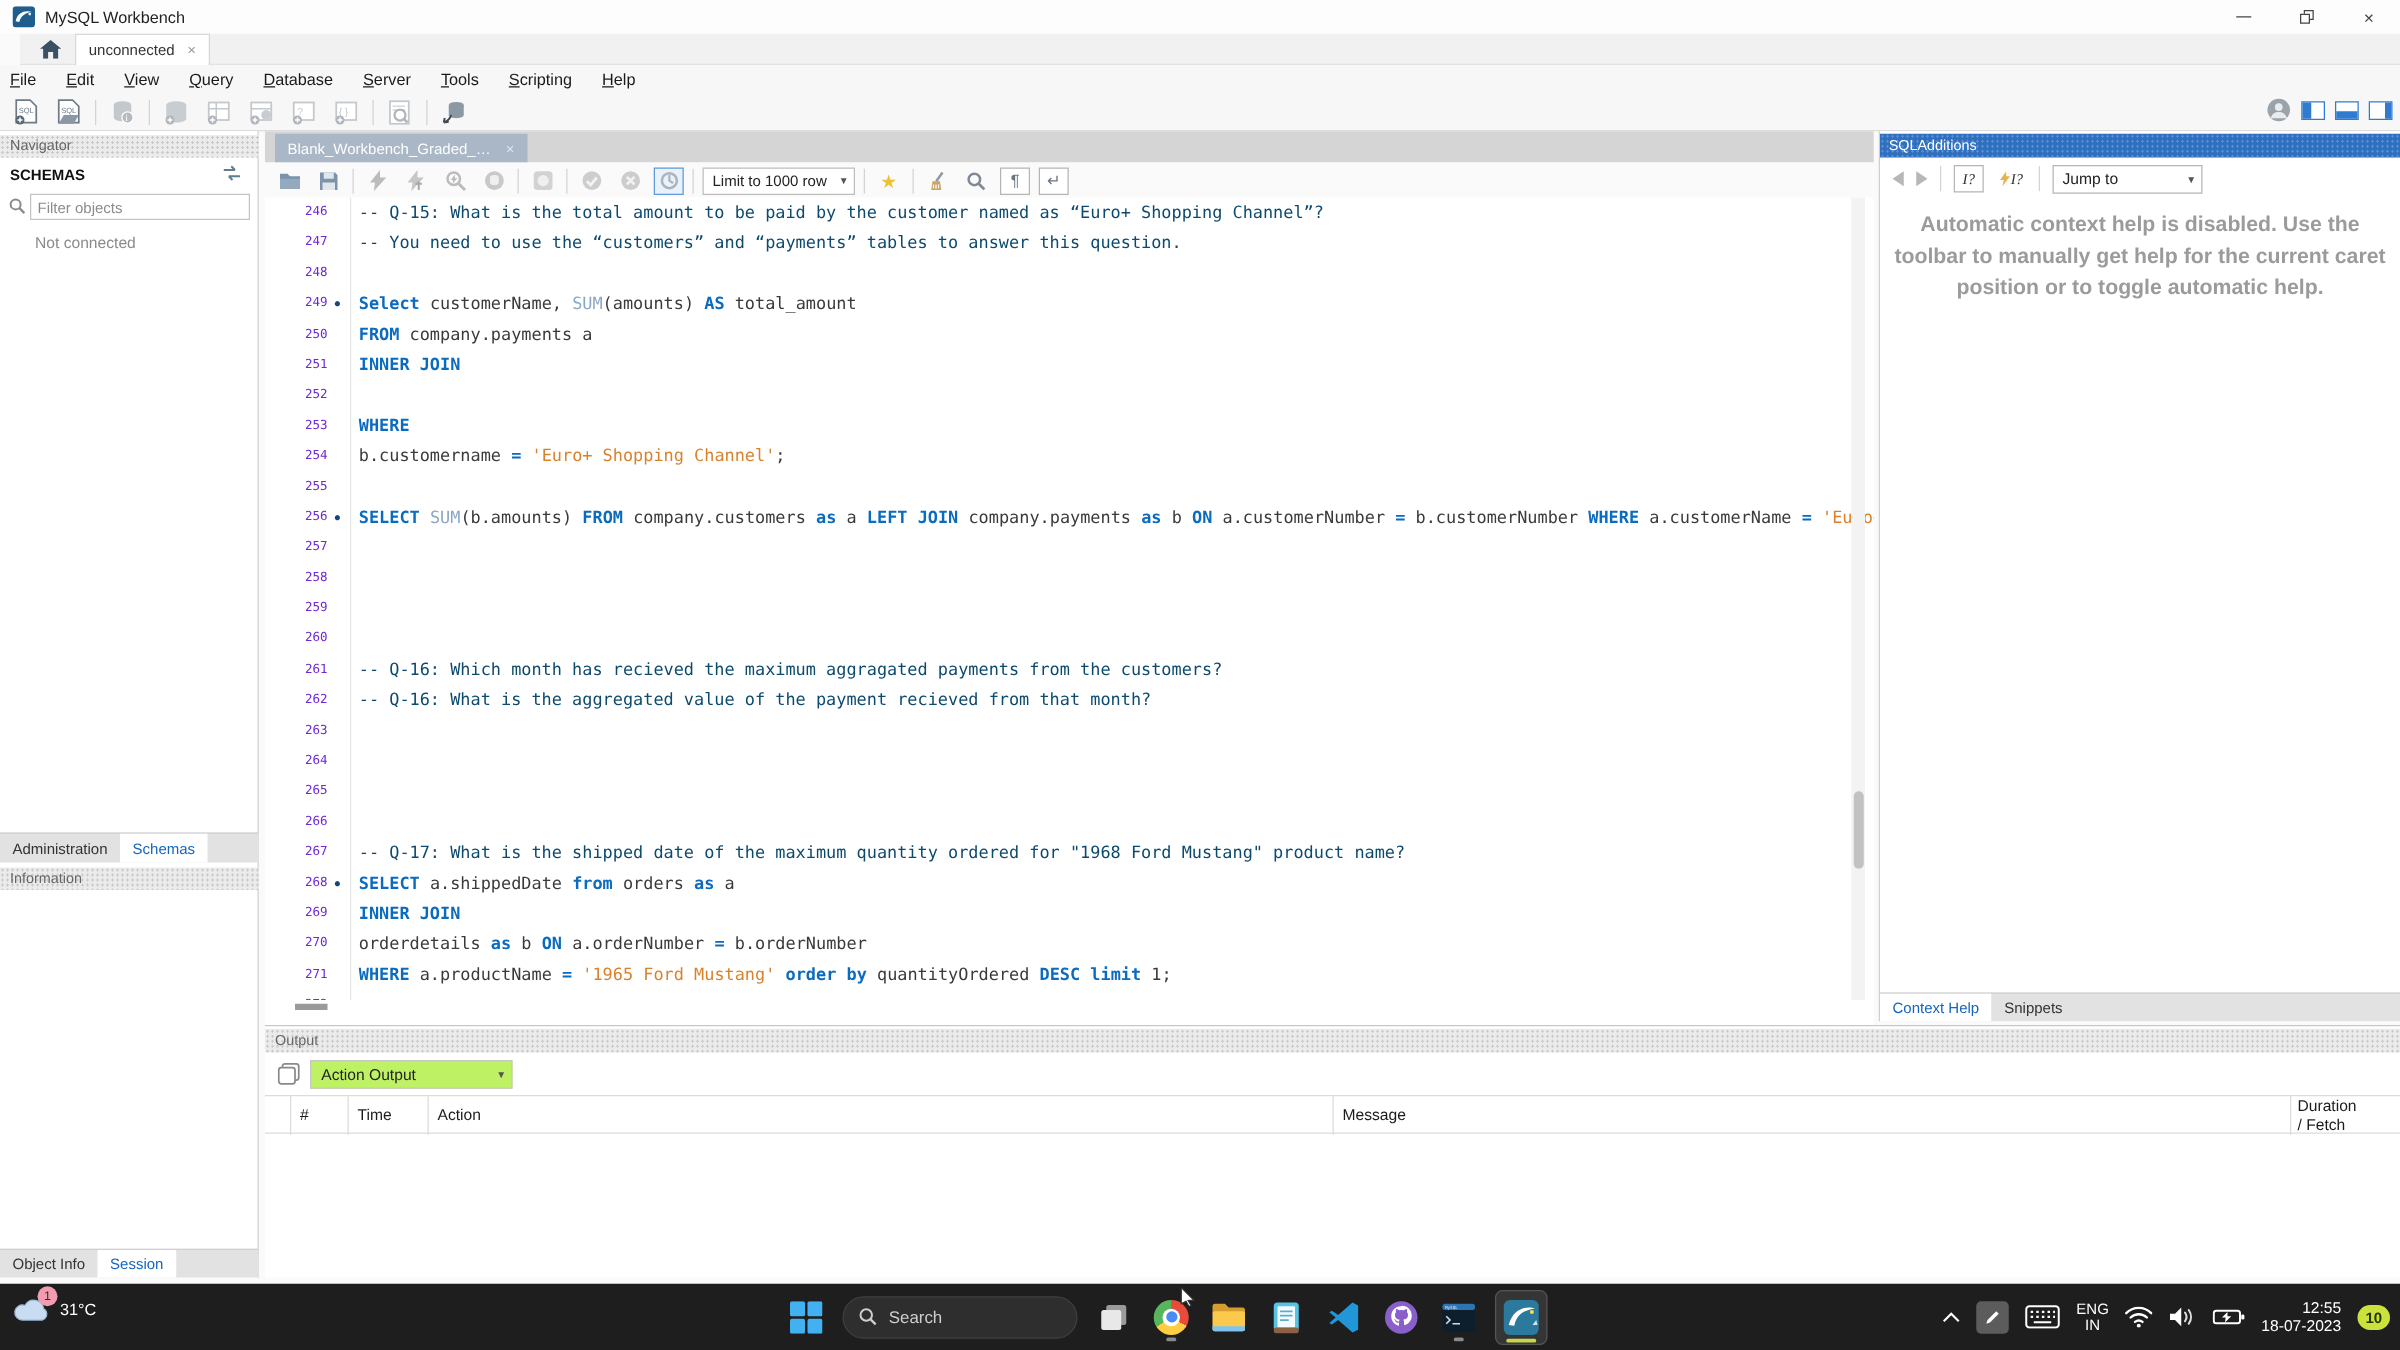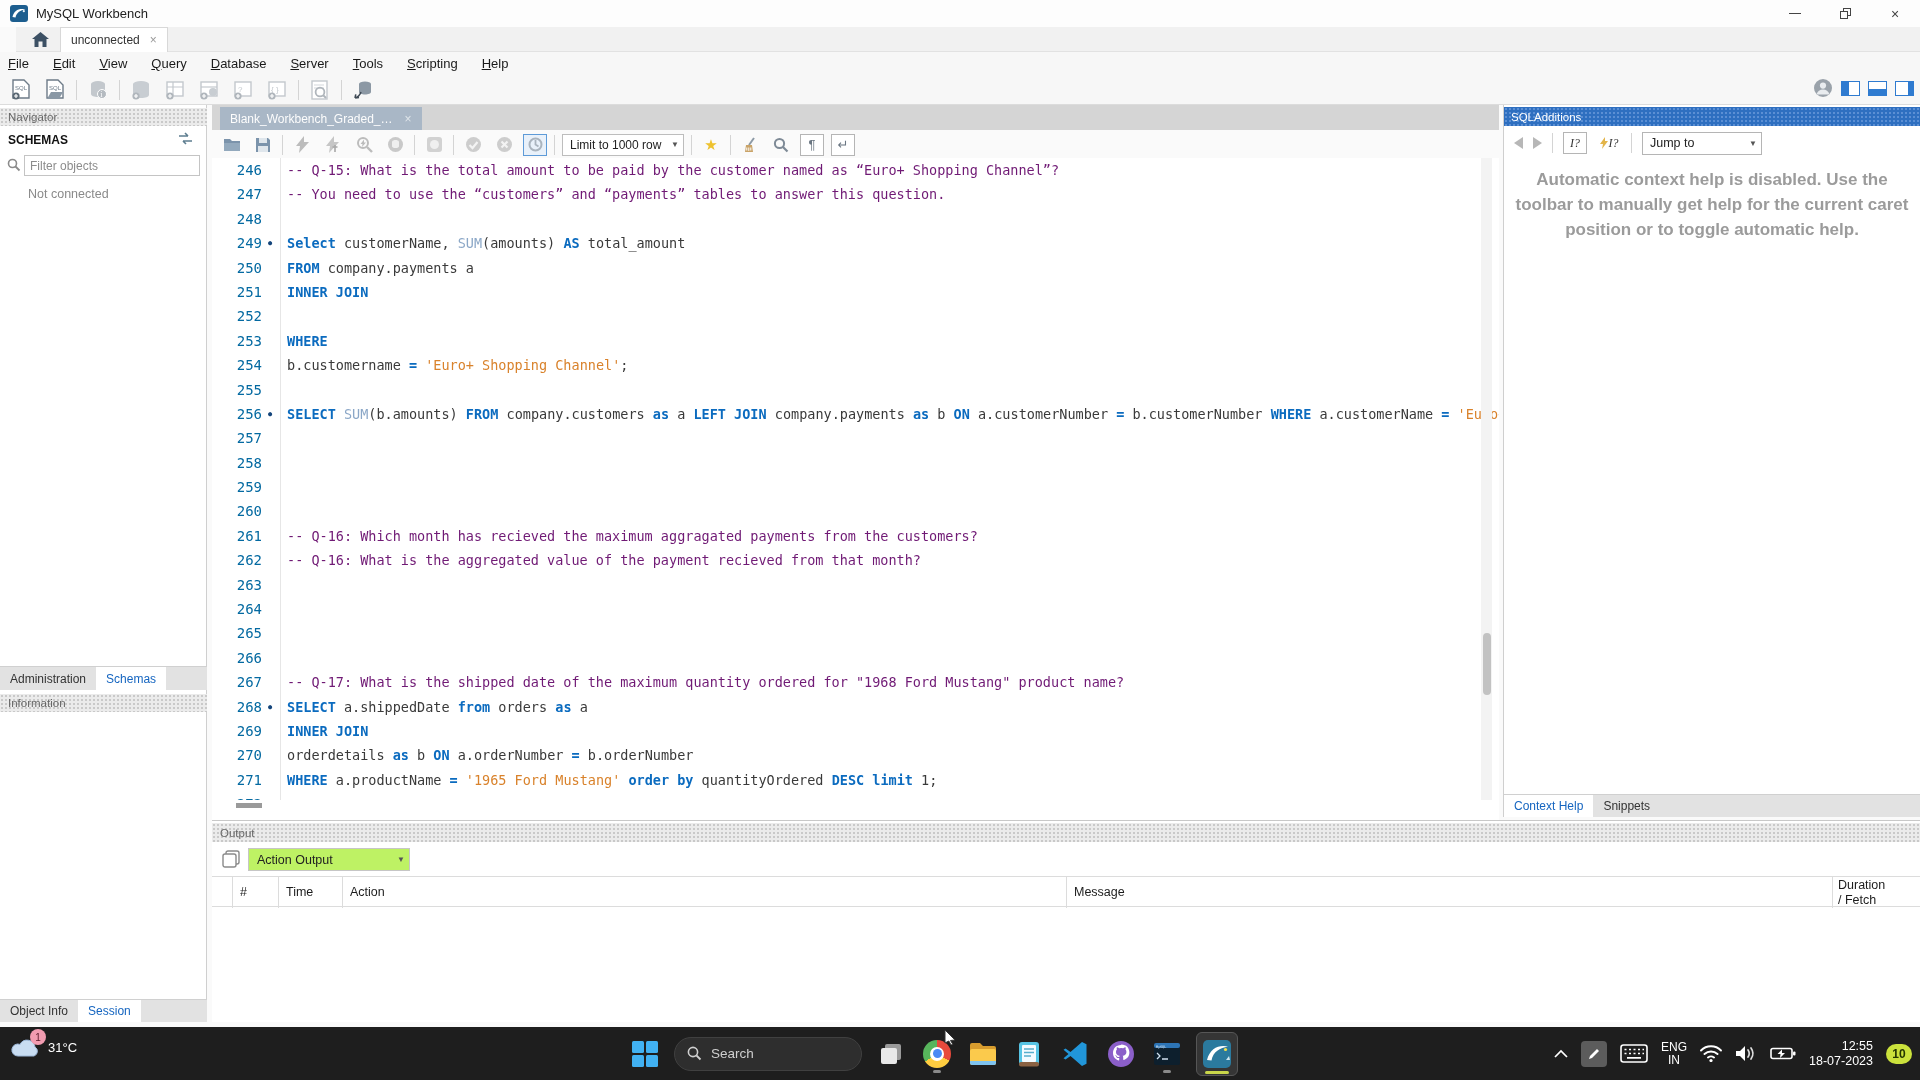--- a/index.html
+++ b/index.html
@@ -52,25 +52,25 @@
   #qtab .x { color:#dfe5ea; }
   #etoolbar { position:absolute; left:0; top:25px; width:1287px; height:30px; background:#fafafa; border-bottom:1px solid #e6e6e6; display:flex; align-items:center; padding-left:8px; gap:7px; }
   .eico { width:24px; height:22px; display:flex; align-items:center; justify-content:center; }
   .boxed { border:1px solid #b5b5b5; background:#fff; }
   .boxed-hl { border:1px solid #5e9bd8; background:#e9f1fa; }
   #limit-dd { height:22px; width:122px; border:1px solid #bdbdbd; background:#fff; display:flex; align-items:center; font-size:12px; color:#222; padding-left:7px; position:relative; }
   #limit-dd .arr { position:absolute; right:4px; top:5px; font-size:8px; color:#555; }
   .glyph-btn { font-size:13px; color:#6a7682; }
   #code-wrap { position:absolute; left:0; top:53px; width:1287px; height:642px; overflow:hidden; background:#fff; }
   .code-row { display:flex; height:24.4px; line-height:24.4px; font-family:"DejaVu Sans Mono", monospace; font-size:13.5px; }
-  .code-row .ln { width:50px; text-align:right; color:#0369a1; font-size:14px; flex:0 0 auto; }
+  .code-row .ln { width:50px; text-align:right; color:#6d28d9; font-size:10px; flex:0 0 auto; }
   .code-row .mark { width:16px; text-align:center; color:#15467c; font-size:7px; flex:0 0 auto; }
   .code-row .code { padding-left:9px; white-space:pre; }
   .tk-k { color:#0b6bbf; font-weight:bold; }
-  .tk-c { color:#701a75; }
+  .tk-c { color:#0c4a6e; }
   .tk-s { color:#d9822b; }
   .tk-f { color:#8ba7c7; }
   .tk-p { color:#3a3a3a; }
   #gutter-line { position:absolute; left:68px; top:53px; height:642px; width:0; border-left:1px solid #e6e6e6; }
   #vscroll { position:absolute; right:7px; top:53px; width:11px; height:642px; background:#f3f3f3; }
   #vscroll-thumb { position:absolute; left:1.5px; top:475px; width:8px; height:62px; background:#c2c2c2; border-radius:4px; }
   #hscroll-thumb { position:absolute; left:24px; top:698px; width:26px; height:5px; background:#9a9a9a; }
   
   #sqladd { position:absolute; left:1503px; top:105px; width:417px; height:712px; background:#fff; border-left:1px solid #cfcfcf; }
   #sqladd-hdr { position:absolute; left:0; top:2px; width:417px; height:19px; background-color:#2e6fc0; background-image:radial-gradient(circle,#5b8fd4 1px,transparent 1.1px); background-size:4px 4px; color:#fff; font-size:11.5px; display:flex; align-items:center; padding-left:7px; }

